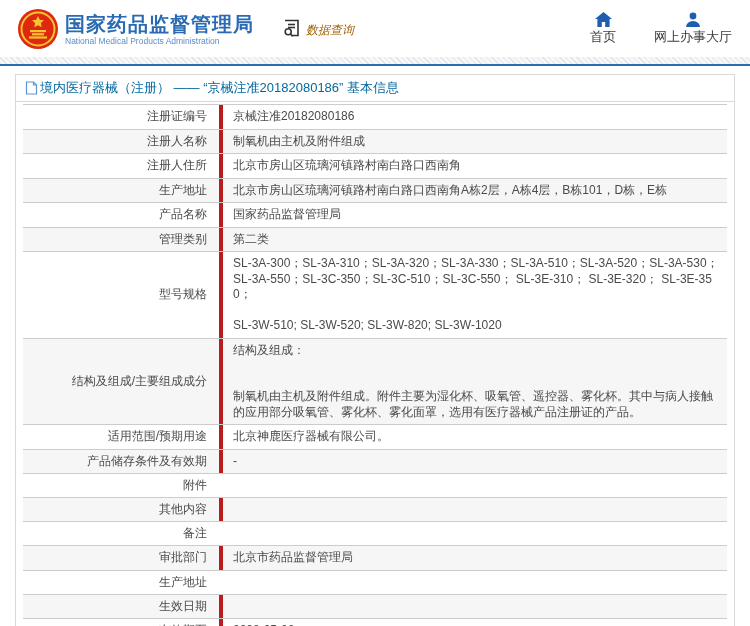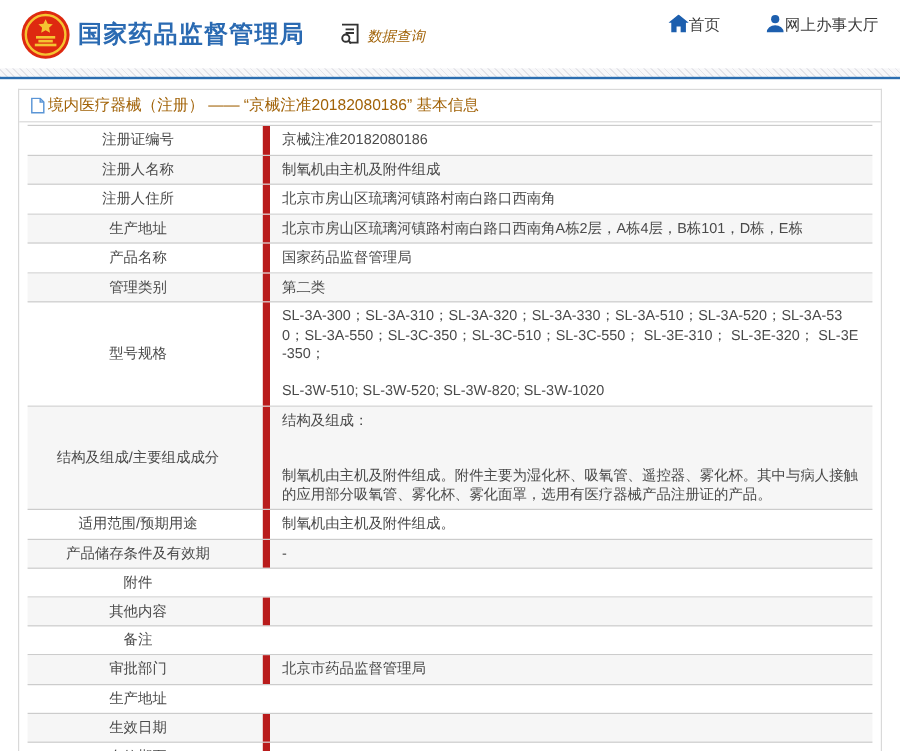--- a/index.html
+++ b/index.html
@@ -11,65 +11,66 @@
   .brand { display:flex; align-items:center; cursor:pointer;justify-content:center; }
   .emblem { width:42px; height:42px; flex:0 0 auto; }
   .brand-text { margin-left:6px; }
   .brand-title { font-size:20px; font-weight:bold; color:#2a6ab2; letter-spacing:1px; line-height:24px; }
   .brand-sub { font-size:8.5px; color:#5d8cc7; line-height:11px; }
   .data-query { display:flex; align-items:center; margin-left:28px; margin-top:10px; cursor:pointer; }
   .data-query svg { margin-right:4px; }
   .dq-label { font-size:12px; color:#a16207;font-style:italic; }
   .header-spacer { flex:1; }
   .top-nav { display:flex; gap:38px; margin-top:4px; padding-right:8px; }
-  .nav-item { display:flex; flex-direction:row; align-items:center; cursor:pointer; }
+  .nav-item { display:flex; flex-direction:column; align-items:center; cursor:pointer; }
   .nav-item svg { margin-bottom:2px; }
   .nav-label { font-size:13px; color:#3c3c3c; line-height:16px; }
 
   
   .hatch-band { height:7px; background:#f7f7f9;
     background-image:repeating-linear-gradient(45deg,#e3e3e8 0,#e3e3e8 1px,transparent 1px,transparent 4px); }
   .blue-line { height:2px; background:#2b6db0; }
 
   
   .panel { margin:8px 15px 0 15px; border:1px solid #d9d9d9; border-bottom:none;
     min-height:545px; padding:0 7px 7px 7px; background:#fff; }
   .panel-titlebar { height:27px; display:flex; align-items:center; padding-left:1px;
     border-bottom:1px solid #d9d9d9; margin:0 -7px; padding-right:7px; }
   .panel-titlebar .inner { display:flex; align-items:center; padding-left:8px; }
   .doc-icon { margin-right:2px; display:inline-flex; }
-  .panel-title { font-size:13px; color:#a16207; }
+  .panel-title { font-size:13px; color:#0369a1; }
 
   
   .info-table { margin-top:2px; border-top:1px solid #ccc; }
   .row { display:flex; align-items:center; border-bottom:1px solid #ccc; min-height:22px; }
   .row:nth-child(even) { background:#f6f6f6; }
   .cell-label { width:196px; flex:0 0 auto; text-align:right; padding:4px 12px 4px 0;
-    font-size:12px; color:#4a4a4a; line-height:15px; display:flex; justify-content:center; align-items:center; gap:2px; }
+    font-size:12px; color:#4a4a4a; line-height:15px; display:flex; justify-content:flex-end; align-items:center; gap:2px; }
   .cell-value { flex:1; align-self:stretch; display:flex; align-items:center;
-    border-left:6px solid #b91c1c; padding:4px 8px 4px 10px;
+    border-left:4px solid #b91c1c; padding:4px 8px 4px 10px;
     font-size:12px; color:#4a4a4a; line-height:15.5px; white-space:pre-wrap; word-break:break-all; }
 </style>
 </head>
 <body>
 
 <div class="header">
   <div class="brand">
     <span class="emblem">
       <svg width="42" height="42" viewBox="0 0 42 42">
         <circle cx="21" cy="21" r="20" fill="#de2910"></circle>
         <circle cx="21" cy="21" r="16.5" fill="none" stroke="#f5c431" stroke-width="2"></circle>
         <path d="M21 8 l1.8 3.8 4.2 .5 -3.1 2.8 .8 4.1 -3.7 -2 -3.7 2 .8 -4.1 -3.1 -2.8 4.2 -.5 z" fill="#f5c431"></path>
         <rect x="13" y="22" width="16" height="2.2" fill="#f5c431"></rect>
         <rect x="15" y="25.2" width="12" height="2.2" fill="#f5c431"></rect>
         <rect x="12" y="28.4" width="18" height="2.2" fill="#f5c431"></rect>
       </svg>
     </span>
     <span class="brand-text">
       <div class="brand-title">国家药品监督管理局</div>
+      <div class="brand-sub">National Medical Products Administration</div>
     </span>
   </div>
 
   <div class="data-query">
     <span>
       <svg width="20" height="20" viewBox="0 0 20 20" fill="none" stroke="#333" stroke-width="1.6">
         <path d="M3 2.5 h13 v15 h-7"></path>
         <line x1="6" y1="6.5" x2="13" y2="6.5"></line>
         <line x1="6" y1="9.5" x2="13" y2="9.5"></line>
         <circle cx="6.2" cy="13.8" r="3"></circle>
@@ -207,21 +208,21 @@
       
     </div>
   </div>
 
   <div class="row">
     <div class="cell-label">
 
       <span class="label-text">适用范围/预期用途</span>
     </div>
     <div class="cell-value">
-      <span class="value-text">制氧机由主机及附件组成。</span>
+      <span class="value-text">北京神鹿医疗器械有限公司。</span>
       
     </div>
   </div>
 
   <div class="row">
     <div class="cell-label">
 
       <span class="label-text">产品储存条件及有效期</span>
     </div>
     <div class="cell-value">

